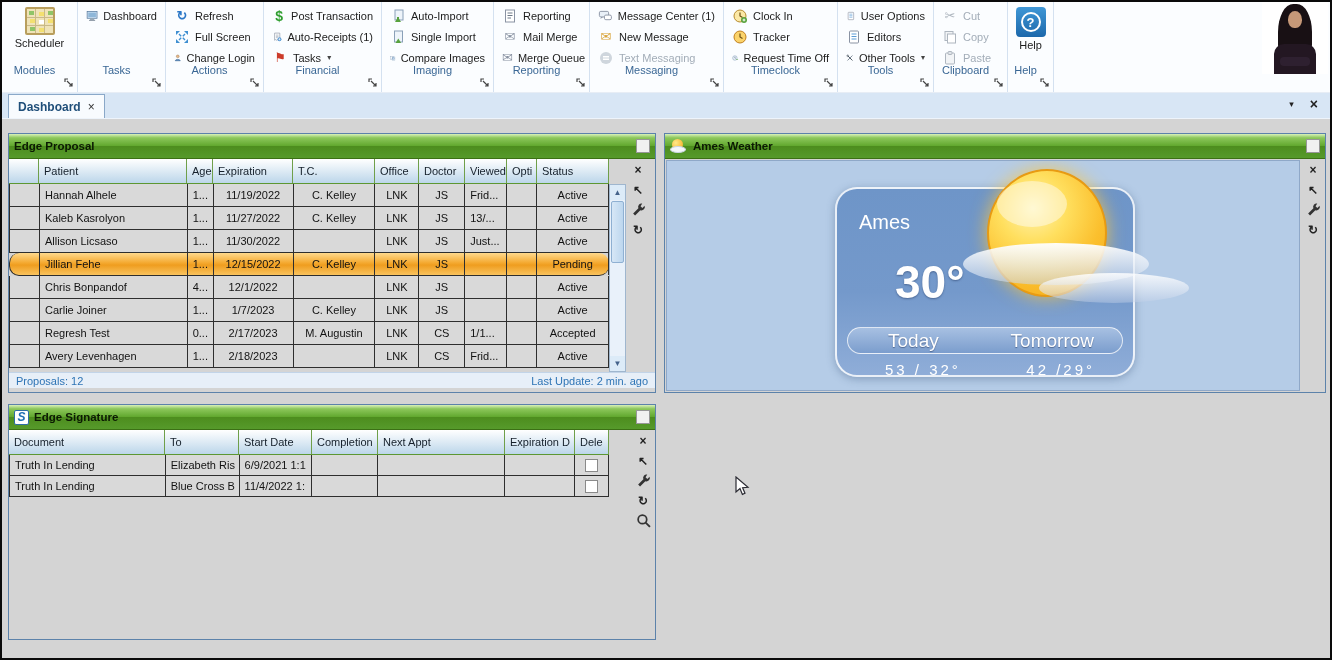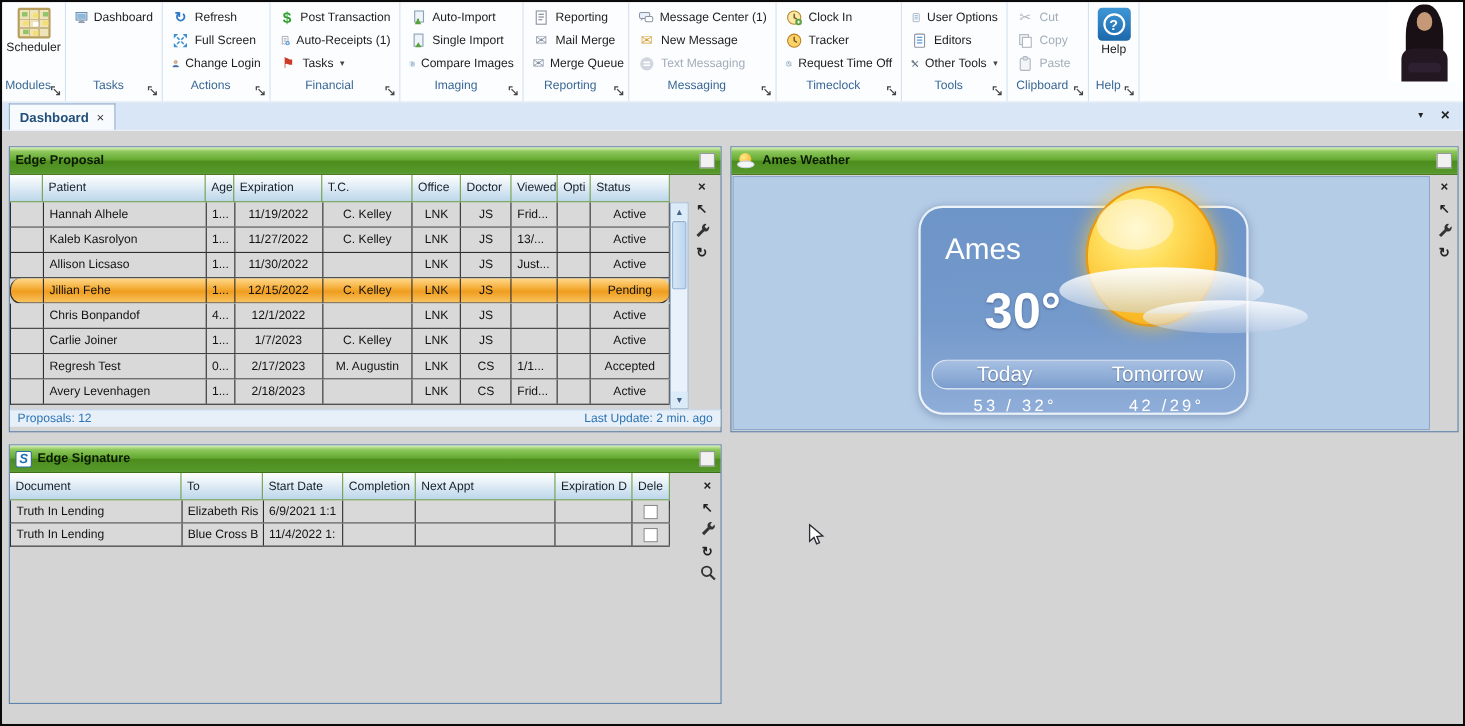--- a/index.html
+++ b/index.html
@@ -4,21 +4,21 @@
 <style>
   *{box-sizing:border-box;margin:0;padding:0;font-family:"Liberation Sans",sans-serif;}
   html,body{background:#888;}
   .frame{position:relative;width:1332px;height:660px;border:2px solid #0a0a0a;background:#fff;overflow:hidden;}
   
   .ribbon{display:flex;height:91px;background:#fbfdff;border-bottom:1px solid #e7edf5;}
   .rgroup{display:flex;flex-direction:column;border-right:1px solid #d4e1f0;}
   .g-items{flex:1;padding:3px 5px 0 5px;display:flex;flex-direction:column;}
   .ritem{height:21px;display:flex;align-items:center;gap:5px;font-size:11px;color:#1c1c1c;padding:0 3px;white-space:nowrap;}
   .ritem.dis{color:#a3adb8;}
-  .g-label{position:relative;height:20px;display:flex;align-items:flex-start;justify-content:center;color:#3a6795;font-size:11px;padding:0 16px 2px 6px;}
+  .g-label{position:relative;height:20px;display:flex;align-items:flex-end;justify-content:center;color:#3a6795;font-size:11px;padding:0 16px 16px 6px;}
   .launcher{position:absolute;right:3px;bottom:4px;width:10px;height:10px;}
   .bigbtn{display:flex;flex-direction:column;align-items:center;gap:2px;padding:2px 6px;font-size:11px;color:#1c1c1c;}
   .glyph{display:inline-flex;align-items:center;justify-content:center;width:16px;height:16px;font-size:13px;line-height:1;}
   .caret{font-size:8px;color:#444;margin-left:1px;}
   .sched-icon{width:30px;height:28px;background:#efe3b8;border:2px solid #b89e5d;border-radius:2px;
     background-image:linear-gradient(90deg,transparent 8px,#c9b988 8px,#c9b988 9px,transparent 9px,transparent 17px,#c9b988 17px,#c9b988 18px,transparent 18px),
     linear-gradient(0deg,transparent 7px,#c9b988 7px,#c9b988 8px,transparent 8px,transparent 15px,#c9b988 15px,#c9b988 16px,transparent 16px);position:relative;}
   .sched-icon::before{content:"";position:absolute;left:2px;top:2px;width:5px;height:4px;background:#8fc468;box-shadow:10px 1px 0 #f3e070,19px 0 0 #8fc468,1px 8px 0 #f3e070,10px 9px 0 #fff,19px 8px 0 #f3e070,1px 16px 0 #8fc468,10px 17px 0 #f3e070;}
   .help-icon{width:30px;height:30px;border-radius:4px;background:linear-gradient(180deg,#3f97d6,#1c68ab);display:flex;align-items:center;justify-content:center;}
   .help-q{width:20px;height:20px;border:2px solid #fff;border-radius:50%;color:#fff;font-weight:bold;font-size:13px;display:flex;align-items:center;justify-content:center;}
@@ -53,21 +53,21 @@
   
   .vscroll{width:17px;margin-top:25px;height:188px;background:#e9f1fa;border:1px solid #9fb6ce;display:flex;flex-direction:column;align-items:center;}
   .sarrow{height:15px;display:flex;align-items:center;justify-content:center;font-size:8px;color:#44628a;width:100%;background:#dcebf8;}
   .sthumb{width:13px;height:62px;margin:1px 0;background:linear-gradient(90deg,#d7e7f6,#bcd6ee);border:1px solid #8fb0d2;border-radius:2px;}
   .strack{flex:1;}
   .sidestrip{width:24px;display:flex;flex-direction:column;align-items:center;padding-top:3px;gap:5px;color:#222;}
   .ss-i{width:15px;height:15px;display:flex;align-items:center;justify-content:center;font-size:12px;font-weight:bold;color:#222;}
   
   .w-area{flex:1;position:relative;background:#b5cce7;border:1px solid #8fa8c8;margin:1px;overflow:hidden;}
   .w-card{position:absolute;left:168px;top:26px;width:300px;height:190px;border-radius:22px;border:2px solid rgba(255,255,255,.85);background:linear-gradient(180deg,#6e95c8 0%,#7499cb 55%,#8fadd8 100%);box-shadow:0 2px 8px rgba(40,70,110,.35);}
-  .w-city{position:absolute;left:22px;top:22px;color:#fff;font-size:27px;}
+  .w-city{position:absolute;left:22px;top:22px;color:#fff;font-size:20px;}
   .w-temp{position:absolute;left:58px;top:66px;color:#fff;font-size:46px;font-weight:bold;text-shadow:0 1px 2px rgba(30,50,90,.5);}
   .w-pill{position:absolute;left:10px;right:10px;top:138px;height:27px;border-radius:14px;background:linear-gradient(180deg,#a7c0e2,#7b9dcd);border:1px solid rgba(255,255,255,.75);display:flex;align-items:center;justify-content:space-between;padding:0 28px 0 40px;}
   .w-pill span{color:#fff;font-size:19px;text-shadow:0 1px 1px rgba(40,60,100,.6);}
   .w-temps{position:absolute;left:10px;right:10px;top:172px;display:flex;justify-content:space-between;padding:0 28px 0 38px;}
   .w-temps span{color:#fff;font-size:15px;letter-spacing:3px;}
   .sun{position:absolute;left:320px;top:8px;width:120px;height:128px;border-radius:50%;background:radial-gradient(circle at 38% 30%,#fff3b0 0%,#ffdf5e 30%,#fbbf2d 62%,#f3a716 100%);border:2px solid #e89b12;box-shadow:0 0 18px rgba(255,200,60,.8);}
   .sun::before{content:"";position:absolute;left:8px;top:10px;width:70px;height:46px;border-radius:50%;background:rgba(255,255,255,.45);}
   .cloud1{position:absolute;left:296px;top:82px;width:186px;height:42px;border-radius:50%;background:linear-gradient(180deg,rgba(255,255,255,.95),rgba(200,215,235,.55));}
   .cloud2{position:absolute;left:372px;top:112px;width:150px;height:30px;border-radius:50%;background:linear-gradient(180deg,rgba(255,255,255,.85),rgba(190,205,230,.45));}
   .w-head-icon{width:18px;height:14px;position:relative;}
@@ -78,21 +78,21 @@
   .cursor{position:absolute;left:733px;top:357px;}
   svg{display:block;}
 </style>
 </head>
 <body>
 
 <div class="frame">
 
   <div class="ribbon">
 
-    <div class="rgroup" style="width:58px">
+    <div class="rgroup" style="width:76px">
       <div class="g-items">
         <div class="bigbtn">
           <span class="sched-icon"></span>
           <span>Scheduler</span>
         </div>
       </div>
       <div class="g-label">
           <span>Modules</span>
         <svg class="launcher" viewBox="0 0 10 10">
             <path d="M1 4V1h3M3 3l5 5M8 5v3H5" stroke="#444" fill="none" stroke-width="1.2"></path>

